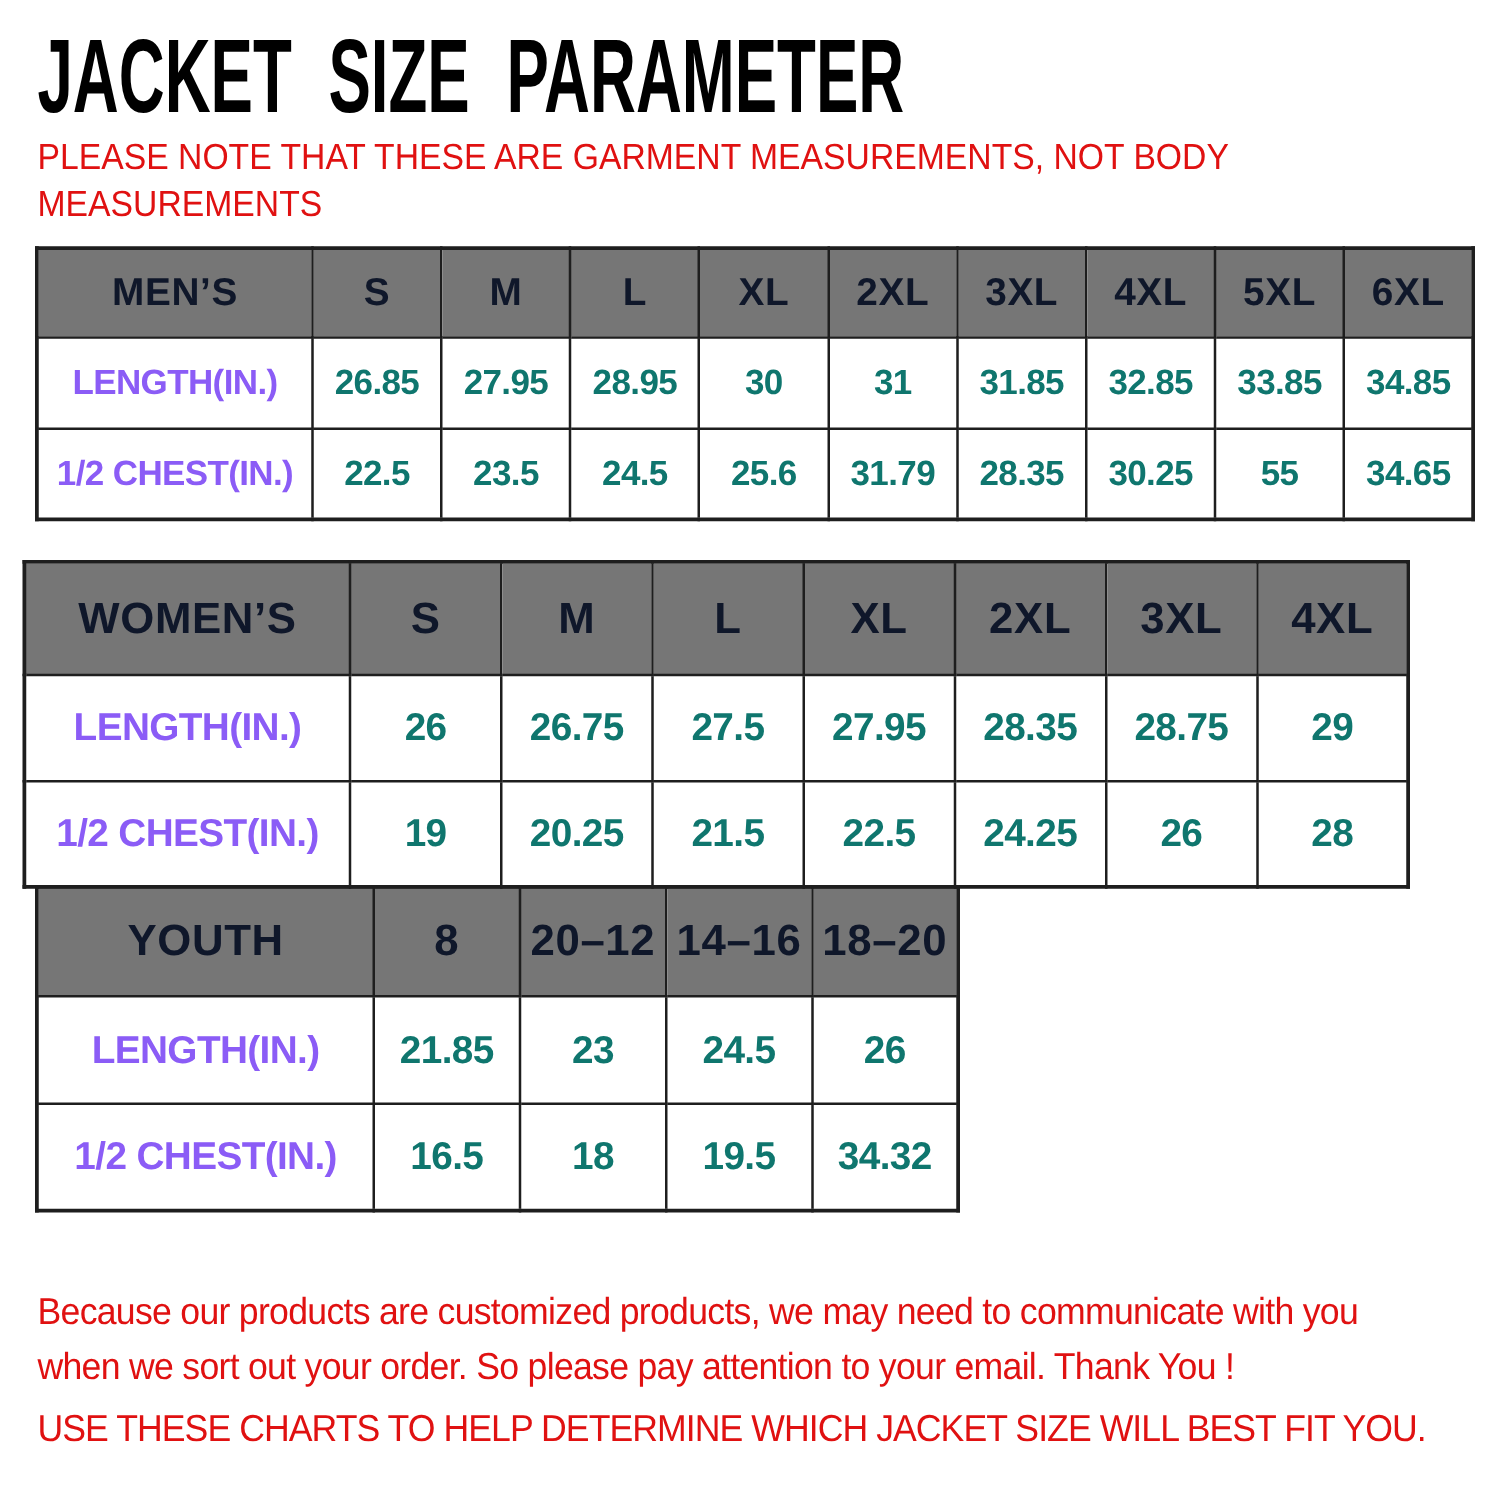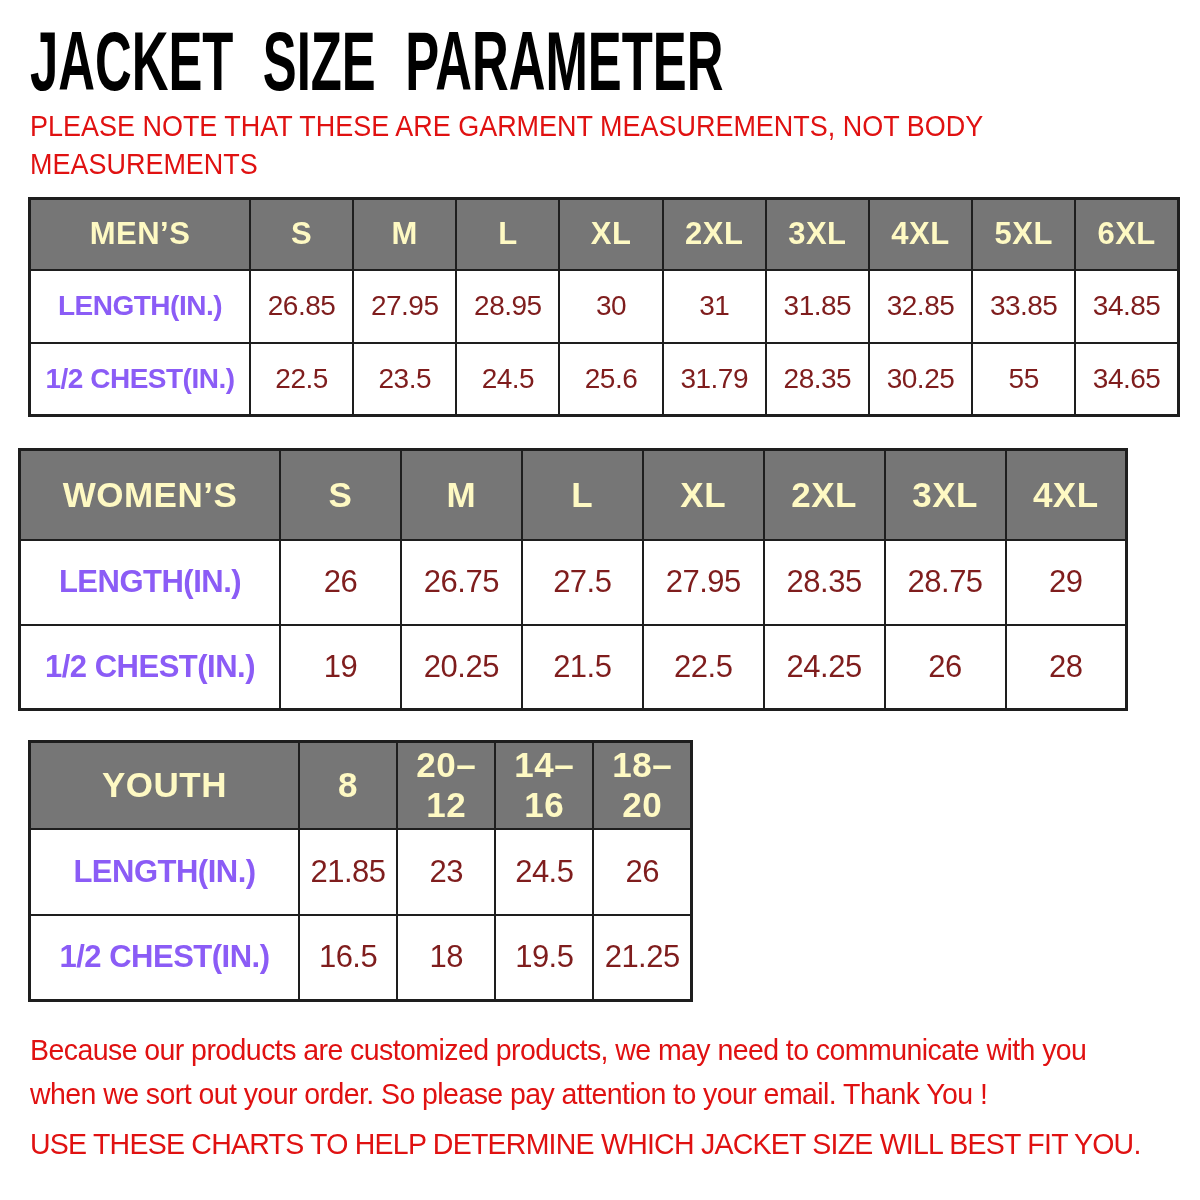--- a/index.html
+++ b/index.html
@@ -24,38 +24,38 @@
   #notice{
     position:absolute;left:30px;top:108px;
     color:var(--red);font-size:29px;line-height:1.30;
     transform:scaleX(0.93);transform-origin:left top;
     white-space:nowrap;
   }
   
   .table-wrap{position:absolute;}
   #mens-wrap{left:28px;top:197px;width:1152px;}
   #womens-wrap{left:18px;top:448px;width:1110px;}
-  #youth-wrap{left:28px;top:740px;width:665px;}
+  #youth-wrap{left:28px;top:708px;width:740px;}
   table.size-table{
     border-collapse:collapse;table-layout:fixed;width:100%;
     border:3px solid var(--border);
   }
   .size-table th,.size-table td{
     border:2px solid var(--border);
     text-align:center;vertical-align:middle;padding:0;
     overflow:hidden;
   }
   .size-table thead th{
-    background:var(--header-gray);color:#fef9c3;font-weight:600;
+    background:var(--header-gray);color:#0f172a;font-weight:600;
     letter-spacing:0.5px;
   }
   .size-table tbody th{
     background:#ffffff;color:#8b5cf6;font-weight:600;letter-spacing:-0.5px;
   }
-  .size-table tbody td{color:#7f1d1d;font-weight:400;letter-spacing:-0.5px;border-radius:11px;}
+  .size-table tbody td{color:#0f766e;font-weight:700;letter-spacing:-0.5px;border-radius:11px;}
   
   .t-mens thead tr{height:71px;}   .t-mens tbody tr{height:73px;}
   .t-mens thead{font-size:31px;}   .t-mens tbody{font-size:28px;}
   .t-womens thead tr{height:90px;} .t-womens tbody tr{height:85px;}
   .t-womens thead{font-size:35px;} .t-womens tbody{font-size:31px;}
   .t-youth thead tr{height:87px;}  .t-youth tbody tr{height:86px;}
   .t-youth thead{font-size:35px;}  .t-youth tbody{font-size:31px;}
   
   #footer-para{
     position:absolute;left:30px;top:1028px;
@@ -179,21 +179,21 @@
           <td>21.85</td>
           <td>23</td>
           <td>24.5</td>
           <td>26</td>
         </tr>
         <tr>
           <th>1/2 CHEST(IN.)</th>
           <td>16.5</td>
           <td>18</td>
           <td>19.5</td>
-          <td>21.25</td>
+          <td>34.32</td>
         </tr>
       </tbody>
     </table>
   </div>
 
 <div id="footer-para">
   <div>Because our products are customized products, we may need to communicate with you</div>
   <div>when we sort out your order. So please pay attention to your email. Thank You !</div>
 </div>
 

